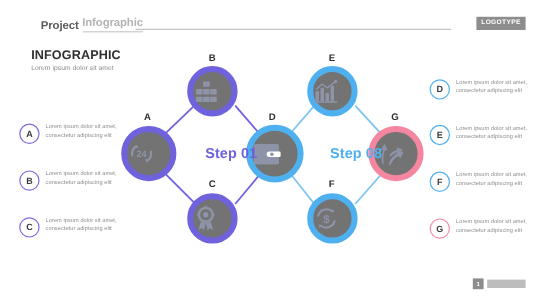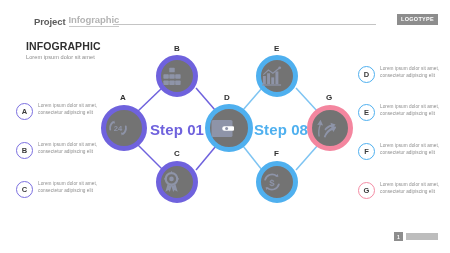--- a/index.html
+++ b/index.html
@@ -41,21 +41,21 @@
   .diagram{position:absolute;left:0;top:0;width:450px;height:253px;pointer-events:none;}
   .node{position:absolute;border-radius:50%;background:#737373;
       display:flex;align-items:center;justify-content:flex-start;box-sizing:border-box;}
   .node.purple{border:5.5px solid #6f62dd;}
   .node.blue{border:5.5px solid #4fb0ef;}
   .node.pink{border:5.5px solid #f4869f;}
   .node svg{display:block;}
 
   .nodelabel{position:absolute;font-size:8px;font-weight:bold;color:#2f2f2f;}
 
-  .steplabel{position:absolute;font-size:15px;font-weight:bold;letter-spacing:0.1px;}
+  .steplabel{position:absolute;font-size:12px;font-weight:bold;letter-spacing:0.1px;margin-left:21px;}
   .steplabel.s1{color:#6f62dd;}
   .steplabel.s2{color:#4fb0ef;}
 
   
   .pg{position:absolute;right:12px;bottom:12px;display:flex;align-items:center;}
   .pg-num{background:#8d8d8d;color:#ffffff;font-size:5px;font-weight:bold;
       width:9px;height:9px;display:flex;align-items:center;justify-content:center;}
   .pg-bar{width:32px;height:7px;background:#bdbdbd;margin-left:3px;}
 </style>
 </head>

